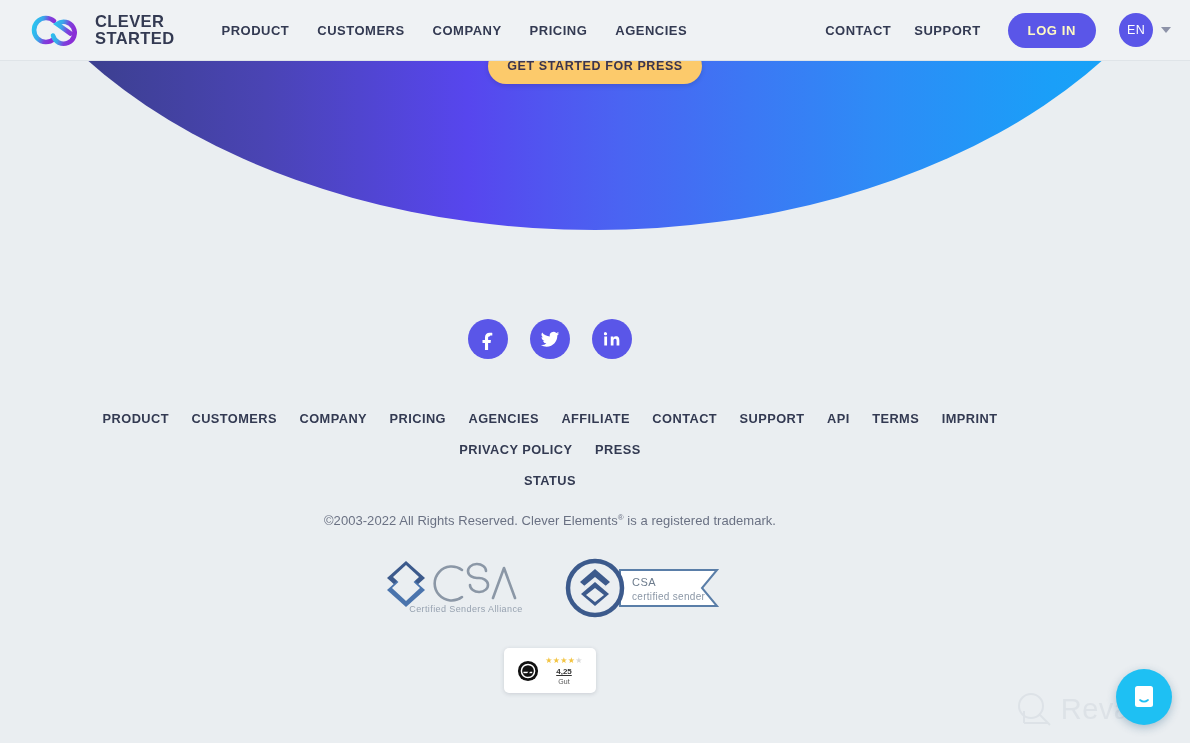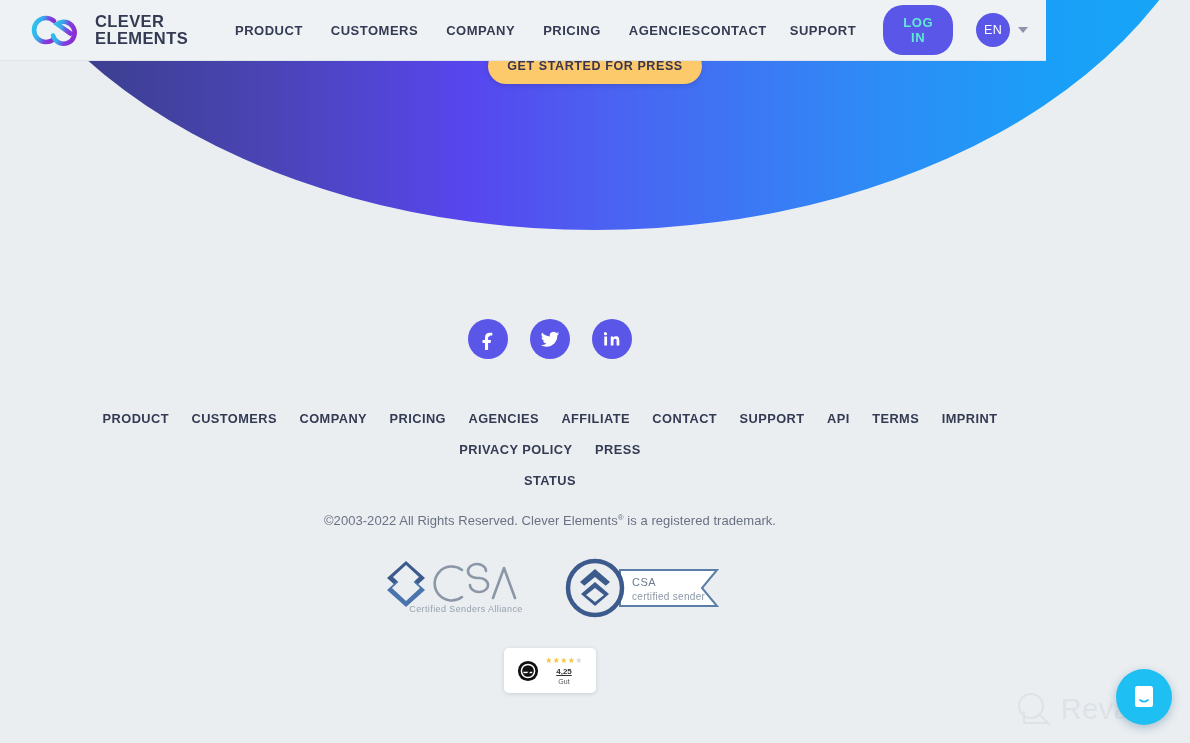--- a/index.html
+++ b/index.html
@@ -57,21 +57,21 @@
     line-height: 34px;
     cursor: pointer;
     z-index: 3;
     box-shadow: 0 2px 5px rgba(0,0,0,.12);
   }
 
   
   .header {
     position: absolute;
     top: 0; left: 0;
-    width: 1046px;
+    width: 1190px;
     height: 61px;
     background: #eff2f4;
     border-bottom: 1px solid #dfe4e8;
     display: flex;
     align-items: center;
     z-index: 5;
   }
 
   .brand {
     display: flex;
@@ -108,21 +108,21 @@
   .header-right {
     margin-left: auto;
     display: flex;
     align-items: center;
     gap: 23px;
     margin-right: 19px;
   }
 
   .login-btn {
     background: #5a56e8;
-    color: #5eead4;
+    color: #fef9c3;
     border: none;
     border-radius: 20px;
     font-size: 13px;
     font-weight: bold;
     letter-spacing: 0.6px;
     padding: 10px 20px;
     cursor: pointer;
     margin-left: 4px;
   }
 
@@ -270,21 +270,21 @@
           <stop offset="42%" stop-color="#3aa8ea"></stop>
           <stop offset="72%" stop-color="#7b43dd"></stop>
           <stop offset="100%" stop-color="#8a2fd6"></stop>
         </linearGradient>
       </defs>
       <path d="M30 10 A12 12 0 1 0 30 28" stroke="url(#ceGrad)" stroke-width="4.6" fill="none" stroke-linecap="round"></path>
       <path d="M29 24.5 A11 11 0 1 0 33 13 L46.5 22.5" stroke="url(#ceGrad)" stroke-width="4.6" fill="none" stroke-linecap="round"></path>
     </svg>
     <div>
       <div class="brand-text">CLEVER</div>
-      <div class="brand-text">ELEMENTS</div>
+      <div class="brand-text">STARTED</div>
     </div>
   </div>
 
   <nav class="main-nav">
     <a class="nav-link">PRODUCT</a>
     <a class="nav-link">CUSTOMERS</a>
     <a class="nav-link">COMPANY</a>
     <a class="nav-link">PRICING</a>
     <a class="nav-link">AGENCIES</a>
   </nav>

